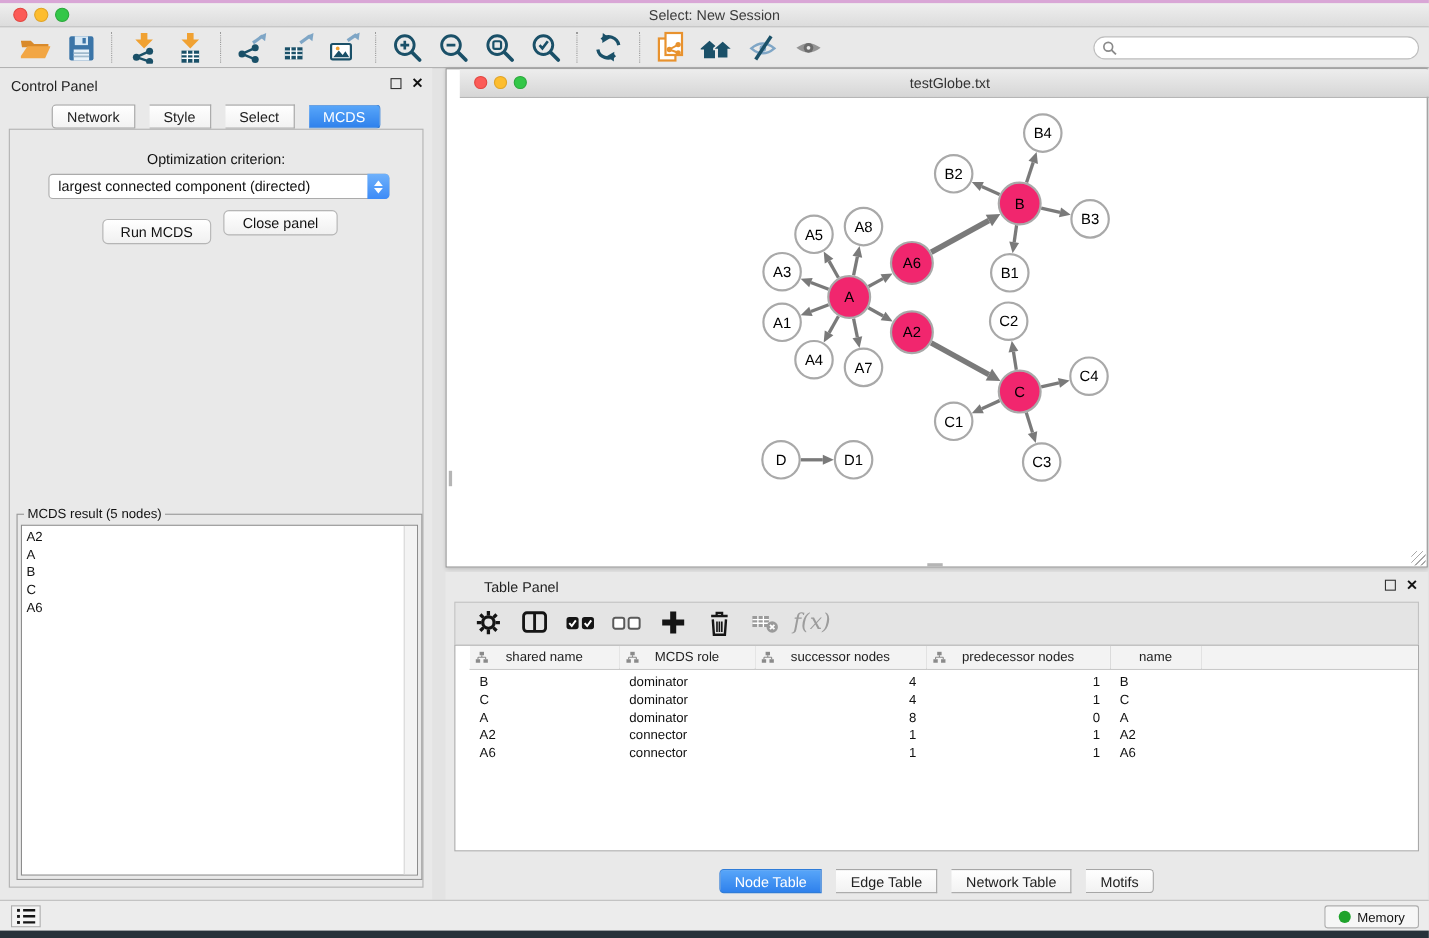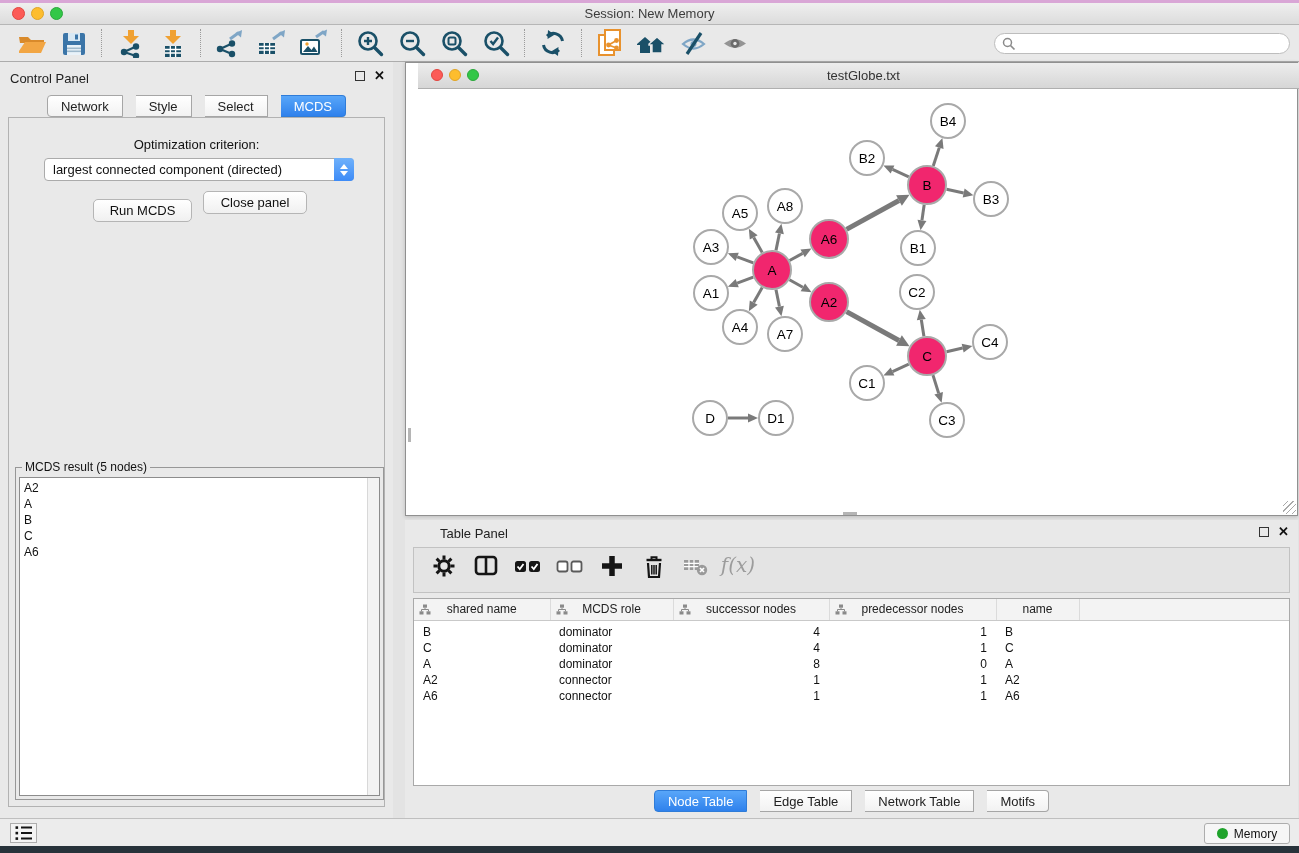--- a/index.html
+++ b/index.html
@@ -63,21 +63,21 @@
   #resize-grip { position:absolute; right:1px; bottom:1px; width:13px; height:13px;
     background:repeating-linear-gradient(135deg, transparent 0 3px, #A9A9A9 3px 4px); }
 
   
   #table-panel { left:405px; top:520px; width:893px; height:298px; background:#E9E9E9; }
   #table-panel .panel-title { position:absolute; left:12px; top:6px;margin-left:23px; }
   #table-panel .hdr-icos { right:9px; top:7px; }
   #tbl-toolbar { position:absolute; left:8px; top:27px; width:877px; height:46px; background:#E4E4E4; border:1px solid #C2C2C2; display:flex; align-items:center; padding-left:12px; gap:6px; }
   .tbl-btn { width:36px; height:34px; display:flex; align-items:flex-start; justify-content:center; }
   .fx { font-family:"DejaVu Serif", serif; font-style:italic; font-size:20px; color:#9C9C9C; }
-  #tbl-wrap { position:absolute; left:8px; top:78px; width:877px; height:188px; background:#fff; border:1px solid #A9A9A9; overflow:hidden; }
+  #tbl-wrap { position:absolute; left:8px; top:66px; width:877px; height:188px; background:#fff; border:1px solid #A9A9A9; overflow:hidden;padding-left:13px; }
   table { border-collapse:collapse; table-layout:fixed; width:100%; }
   th { position:relative; height:21px; background:#F3F3F3; border-bottom:1px solid #C9C9C9; border-right:1px solid #DBDBDB; font-size:12px; font-weight:normal; color:#222; text-align:center; }
   th:last-child { border-right:none; }
   th .th-ico { position:absolute; left:5px; top:5px; }
   td { height:16px; line-height:16px; font-size:12px; color:#111; padding:0 9px; white-space:nowrap; overflow:hidden; }
   tbody tr:first-child td { padding-top:3px; }
   td.r { text-align:right; }
   #tbl-tabs { position:absolute; bottom:6px; left:0; width:100%; display:flex; justify-content:center; }
 
   
@@ -88,21 +88,21 @@
   #bottom-strip { left:0; top:846px; width:1299px; height:7px; background:#27323A; }
 </style>
 </head>
 <body>
 
 <div id="top-strip" class="abs"></div>
 <div id="titlebar" class="abs">
   <span class="tl red" style="left:12px"></span>
   <span class="tl yel" style="left:31px"></span>
   <span class="tl grn" style="left:50px"></span>
-  <div class="title">Session: New Memory</div>
+  <div class="title">Select: New Session</div>
 </div>
 
 <div id="toolbar" class="abs">
   <div class="tbtn">
     <svg width="30" height="30">
         <path d="M3 9 h9 l3 3 h13 v3 H4 z" fill="#D98A2B"></path>
         <path d="M3 25 h22 l5 -11 H9 l-6 9 z" fill="#F2A644"></path>
       </svg>
   </div>
   <div class="tbtn">

